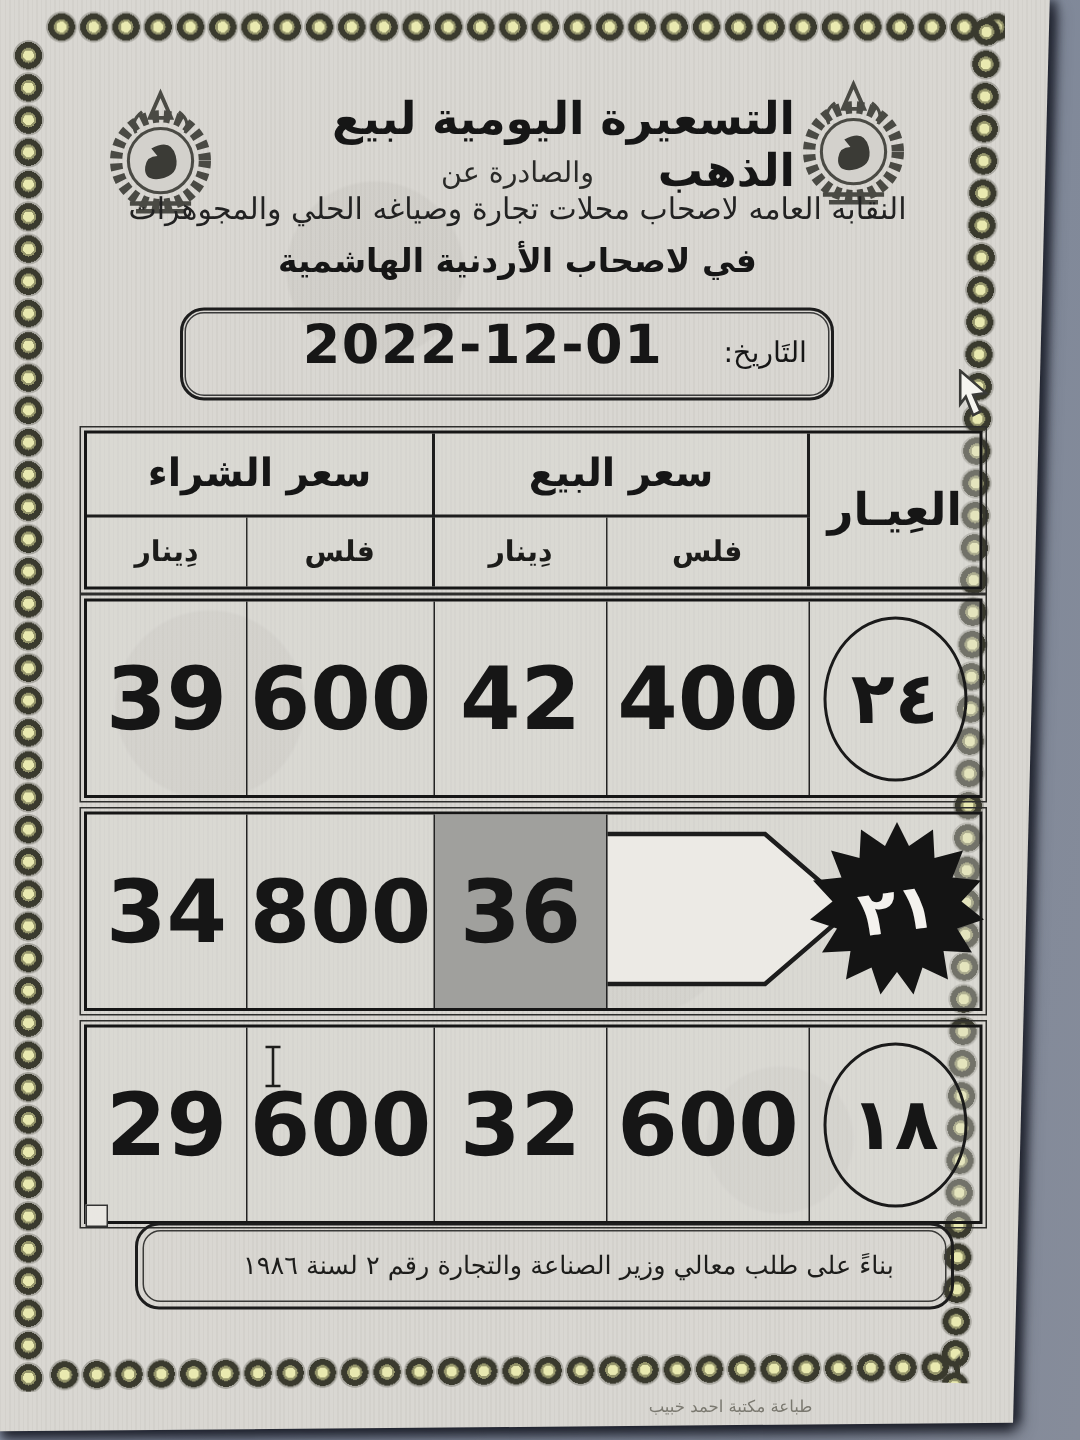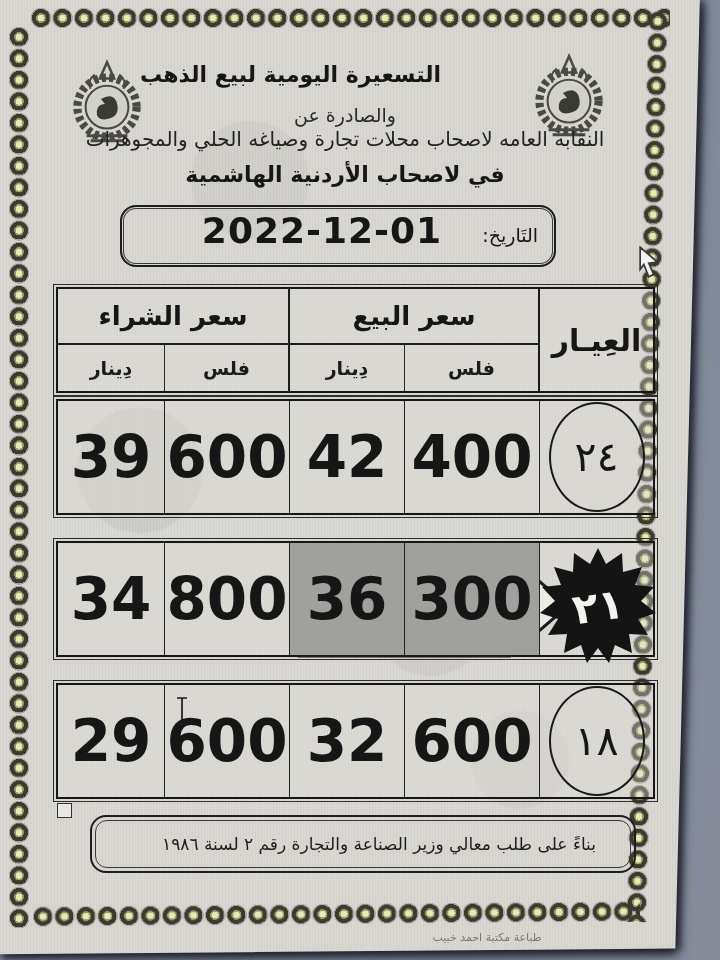--- a/index.html
+++ b/index.html
@@ -25,21 +25,21 @@
     background-image:radial-gradient(circle at 11px 11px,#e9e9b0 0 3.5px,#96966c 3.5px 5px,#3a3a2e 5px 9px,rgba(58,58,46,.3) 9px 10px,rgba(0,0,0,0) 10.5px);
     background-size:21.5px 22px;}
   .chain-top{left:30px;top:7px;width:640px;height:22px;}
   .chain-left{left:8px;top:26px;width:22px;height:902px;background-size:22px 21.5px;}
   .chain-right{left:647px;top:10px;width:22px;height:912px;background-size:22px 21.5px;transform:rotate(1.35deg);transform-origin:top left;}
   .chain-bottom{left:32px;top:903px;width:608px;height:22px;transform:rotate(-.5deg);}
   
   .emblem{position:absolute;width:102px;height:102px;}
   .emblem-left{left:56px;top:50px;}
   .emblem-right{left:518px;top:44px;}
-  .title{position:absolute;left:140px;top:62px;width:390px;text-align:left;font-size:22px;font-weight:bold;direction:rtl;}
+  .title{position:absolute;left:140px;top:62px;width:390px;text-align:right;font-size:30px;font-weight:bold;direction:rtl;}
   .sub1{position:absolute;left:95px;top:104px;width:500px;text-align:center;font-size:19px;direction:rtl;color:#2a2a28;}
   .sub2{position:absolute;left:28px;top:127px;width:634px;text-align:center;font-size:20px;direction:rtl;color:#222;}
   .sub3{position:absolute;left:130px;top:162px;width:430px;text-align:center;font-size:22px;font-weight:bold;direction:rtl;}
   
   .date-box{position:absolute;left:120px;top:205px;width:432px;height:58px;border:2.5px solid #1d1d1d;border-radius:16px;box-shadow:0 0 0 1px #d9d7d2 inset,0 0 0 2px #3a3a3a inset;}
   .date-label{position:absolute;right:16px;top:17px;font-size:19px;direction:rtl;}
   .date-value{position:absolute;left:60px;top:3px;width:280px;text-align:center;font-size:36px;font-weight:bold;letter-spacing:1px;direction:ltr;}
   
   .tbox{position:absolute;left:56px;width:599px;border:2px solid #161616;outline:1.5px solid #2e2e2c;outline-offset:2.5px;box-sizing:border-box;background:rgba(222,220,215,.35);}
   .grid{display:grid;grid-template-columns:107px 125px 115px 135px 1fr;height:100%;direction:ltr;}
@@ -47,28 +47,28 @@
   .thead .grid{grid-template-rows:56px 1fr;}
   .hg{display:flex;align-items:center;justify-content:center;font-weight:bold;font-size:26px;direction:rtl;border-bottom:2px solid #1d1d1d;}
   .hg-buy{grid-area:1/1/2/3;border-right:2px solid #1d1d1d;}
   .hg-sell{grid-area:1/3/2/5;border-right:2px solid #1d1d1d;}
   .hu{display:flex;align-items:center;justify-content:center;font-size:19px;font-weight:bold;direction:rtl;color:#1c1c1a;}
   .hu-1{grid-area:2/1/3/2;border-right:1px solid #2c2c2a;}
   .hu-2{grid-area:2/2/3/3;border-right:2px solid #1d1d1d;}
   .hu-3{grid-area:2/3/3/4;border-right:1px solid #2c2c2a;}
   .hu-4{grid-area:2/4/3/5;border-right:2px solid #1d1d1d;}
   .hk{grid-area:1/5/3/6;display:flex;align-items:center;justify-content:center;font-weight:bold;font-size:30px;direction:rtl;}
-  .trow{height:116px;}
+  .trow{height:133px;}
   .row1{top:399px;}.row2{top:541px;}.row3{top:683px;}
   .cell{display:flex;align-items:center;justify-content:center;font-size:58px;font-weight:bold;position:relative;z-index:2;}
   .cv{border-right:1.5px solid #222;}
   .gray{background:#a0a09d;}
   .kcell{position:relative;}
   .ellipse{width:92px;height:106px;border:2.5px solid #1a1a1a;border-radius:50%;display:flex;align-items:center;justify-content:center;margin:auto;}
-  .kar{font-size:41px;font-weight:normal;line-height:1;}
+  .kar{font-size:48px;font-weight:bold;line-height:1;}
   .arrow-svg{position:absolute;left:238px;top:6px;z-index:1;}
   .star-wrap{position:absolute;left:480px;top:2px;width:120px;height:122px;z-index:3;}
   .star-num{position:absolute;left:0;top:0;width:120px;height:122px;display:flex;align-items:center;justify-content:center;color:#f4f2ee;font-size:42px;font-weight:bold;transform:rotate(-8deg);}
   
   .note-box{position:absolute;left:90px;top:815px;width:542px;height:54px;border:2px solid #1d1d1d;border-radius:16px;}
   .note-inner{position:absolute;inset:3px;border:1px solid #3a3a38;border-radius:12px;display:flex;align-items:center;justify-content:center;font-size:17px;direction:rtl;color:#1d1d1b;letter-spacing:.5px;padding-left:32px;}
   .handle{position:absolute;left:57px;top:803px;width:13px;height:13px;background:#e9e7e2;border:1.5px solid #333;}
   .credit{position:absolute;left:412px;top:931px;width:150px;text-align:center;font-size:11px;color:#7a786f;direction:rtl;}
   .cursor-arrow{position:absolute;left:637px;top:246px;z-index:5;}
   .ibeam{position:absolute;left:174px;top:696px;z-index:5;}
@@ -136,21 +136,20 @@
           </div>
         </div>
       </div>
     </div>
 
     <div class="tbox trow row2">
       <div class="grid">
         <div class="cell cv">34</div>
         <div class="cell cv">800</div>
         <div class="cell cv gray">36</div>
-        <div class="cell cv gray">300</div>
         <div class="cell kcell"></div>
       </div>
       <svg class="arrow-svg" width="276" height="114" viewBox="0 0 276 114">
         <polygon points="3,7 214,7 272,57 214,107 3,107" fill="#eceae5" stroke="#1c1c1c" stroke-width="3"></polygon>
       </svg>
       <div class="star-wrap">
         <svg width="120" height="122" viewBox="0 0 120 122">
           <path fill="#141414" d="M60,3 L68,19 L84,8 L85,27 L104,22 L97,40 L116,42 L103,56 L118,68 L100,74 L110,90 L91,89 L94,108 L77,100 L71,118 L60,103 L49,118 L43,100 L26,108 L29,89 L10,90 L20,74 L2,68 L17,56 L4,42 L23,40 L16,22 L35,27 L36,8 L52,19 Z"></path>
         </svg>
         <span class="star-num">٢١</span>

